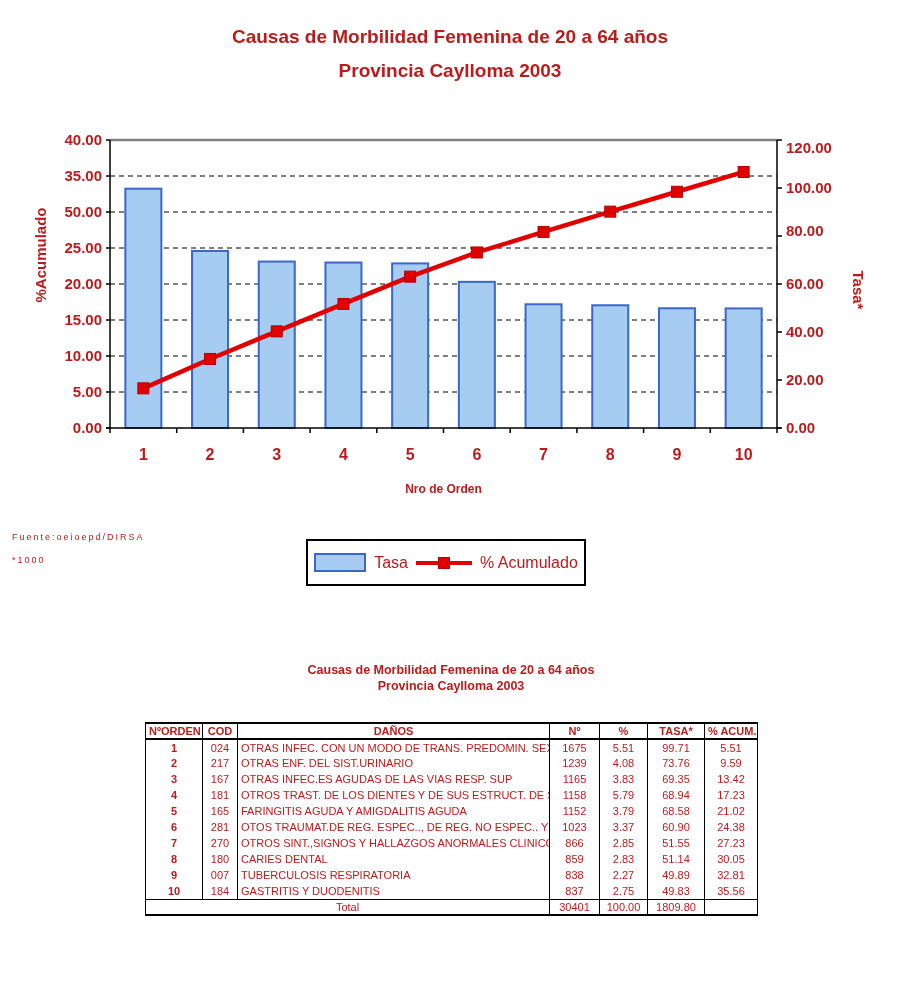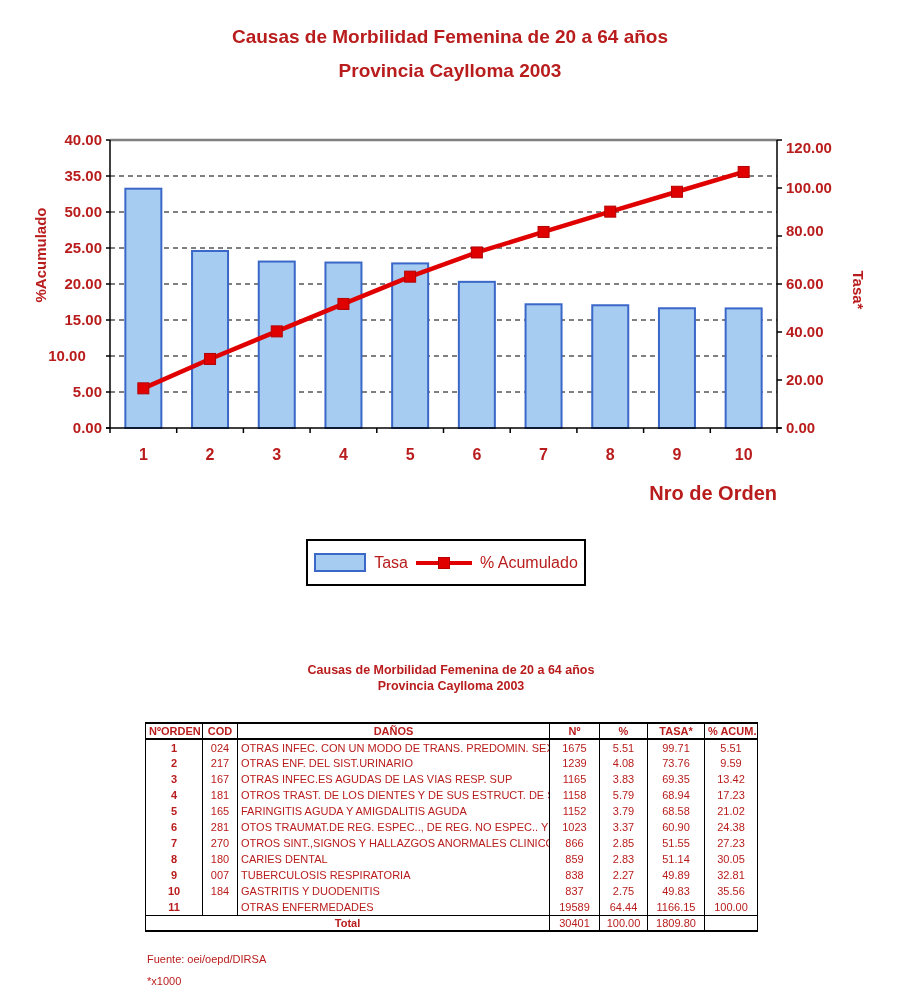--- a/index.html
+++ b/index.html
@@ -11,21 +11,21 @@
   
   .chart-title { position: absolute; left: 0; top: 20px; width: 900px; text-align: center; }
   .chart-title div { font-size: 19px; font-weight: bold; line-height: 34px; }
   .axis-title { position: absolute; font-size: 15px; font-weight: bold; white-space: nowrap; }
   .axis-title.left { left: 30px; top: 284px; transform: rotate(-90deg); transform-origin: center; width: 20px; text-align: center; }
   .axis-title.right { left: 848px; top: 272px; transform: rotate(90deg); transform-origin: center; width: 20px; text-align: center; }
   .ytick { position: absolute; font-size: 15px; font-weight: bold; width: 70px; line-height: 18px; }
   .ytick.left { text-align: right; }
   .ytick.right { text-align: left; }
   .xtick { position: absolute; font-size: 16px; font-weight: bold; width: 50px; text-align: center; }
-  .x-axis-title { position: absolute; left: 110px; top: 482px; width: 667px; text-align: right; font-size: 20px; font-weight: bold; }
+  .x-axis-title { position: absolute; left: 110px; top: 482px; width: 667px; text-align: center; font-size: 12px; font-weight: bold; }
   #plot-svg { position: absolute; left: 102px; top: 132px; }
   .chart-footnote { position: absolute; left: 12px; top: 526px; font-size: 9px; letter-spacing: 2px; line-height: 23px; }
   .legend {
     position: absolute; left: 306px; top: 539px; width: 280px; height: 47px;
     border: 2px solid #000; background: #fff;
     display: flex; align-items: center; justify-content: center; gap: 8px;
     font-size: 16px;
   }
   .legend-swatch-bar {
     width: 52px; height: 19px;
@@ -43,40 +43,40 @@
   }
   #data-table th, #data-table td {
     border-left: 1px solid #000; border-right: 1px solid #000;
     padding: 1px 3px; height: 16px; white-space: nowrap; overflow: hidden;
     text-align: center; font-weight: normal;
   }
   #data-table thead th { border-top: 2px solid #000; border-bottom: 2px solid #000; font-weight: bold; }
   #data-table td.danos { text-align: left; }
   #data-table td.ord { font-weight: bold; }
   #data-table tr.total-row td { border-top: 1px solid #000; border-bottom: 2px solid #000; }
-  #data-table tr.total-row td.total-label { font-weight: bold; }
+  #data-table tr.total-row td.total-label { font-weight: normal; }
   .table-footnote { position: absolute; left: 147px; top: 948px; font-size: 11px; line-height: 22px; }
 </style>
 </head>
 <body>
 
 <div class="page">
 
   <div class="chart-title">
     <div>Causas de Morbilidad Femenina de 20 a 64 años</div>
     <div>Provincia Caylloma 2003</div>
   </div>
 
   <div class="axis-title left">%Acumulado</div>
   <div class="axis-title right">Tasa*</div>
 
   <div id="tick-labels">
       <div class="ytick left" style="left: 32px; top: 419px;">0.00</div>
       <div class="ytick left" style="left: 32px; top: 383px;">5.00</div>
-      <div class="ytick left" style="left: 32px; top: 347px; text-align: center;">10.00</div>
+      <div class="ytick left" style="left: 32px; top: 347px;">10.00</div>
       <div class="ytick left" style="left: 32px; top: 311px;">15.00</div>
       <div class="ytick left" style="left: 32px; top: 275px;">20.00</div>
       <div class="ytick left" style="left: 32px; top: 239px;">25.00</div>
       <div class="ytick left" style="left: 32px; top: 203px;">50.00</div>
       <div class="ytick left" style="left: 32px; top: 167px;">35.00</div>
       <div class="ytick left" style="left: 32px; top: 131px;">40.00</div>
       <div class="ytick right" style="left: 786px; top: 419px;">0.00</div>
       <div class="ytick right" style="left: 786px; top: 371px;">20.00</div>
       <div class="ytick right" style="left: 786px; top: 323px;">40.00</div>
       <div class="ytick right" style="left: 786px; top: 275px;">60.00</div>
@@ -152,20 +152,24 @@
       <rect x="302.65" y="139.156" width="11" height="11" fill="#E00000" stroke="#B40000" stroke-width="1"></rect>
       <rect x="369.35" y="114.96400000000003" width="11" height="11" fill="#E00000" stroke="#B40000" stroke-width="1"></rect>
       <rect x="436.05" y="94.44400000000002" width="11" height="11" fill="#E00000" stroke="#B40000" stroke-width="1"></rect>
       <rect x="502.75" y="74.14000000000001" width="11" height="11" fill="#E00000" stroke="#B40000" stroke-width="1"></rect>
       <rect x="569.45" y="54.26799999999999" width="11" height="11" fill="#E00000" stroke="#B40000" stroke-width="1"></rect>
       <rect x="636.15" y="34.467999999999996" width="11" height="11" fill="#E00000" stroke="#B40000" stroke-width="1"></rect>
     </svg>
 
   <div class="x-axis-title">Nro de Orden</div>
 
+  <div class="chart-footnote">
+    <div>Fuente:oeioepd/DIRSA</div>
+    <div>*1000</div>
+  </div>
 
   <div class="legend">
     <span class="legend-swatch-bar"></span>
     <span>Tasa</span>
     <span class="legend-swatch-line">
       <span class="seg"></span>
       <span class="mk"></span>
     </span>
     <span>% Acumulado</span>
   </div>
@@ -280,37 +284,24 @@
         </tr>
         <tr>
           <td class="ord">10</td>
           <td class="cod">184</td>
           <td class="danos">GASTRITIS Y DUODENITIS</td>
           <td class="n">837</td>
           <td class="pct">2.75</td>
           <td class="tasa">49.83</td>
           <td class="acum">35.56</td>
         </tr>
-        <tr>
-          <td class="ord">11</td>
-          <td class="cod"></td>
-          <td class="danos">OTRAS ENFERMEDADES</td>
-          <td class="n">19589</td>
-          <td class="pct">64.44</td>
-          <td class="tasa">1166.15</td>
-          <td class="acum">100.00</td>
-        </tr>
         <tr class="total-row">
           <td colspan="3" class="total-label">Total</td>
           <td>30401</td>
           <td>100.00</td>
           <td>1809.80</td>
           <td></td>
         </tr>
       </tbody>
   </table>
 
-  <div class="table-footnote">
-    <div>Fuente: oei/oepd/DIRSA</div>
-    <div>*x1000</div>
-  </div>
 
 </div>
 
 </body></html>

